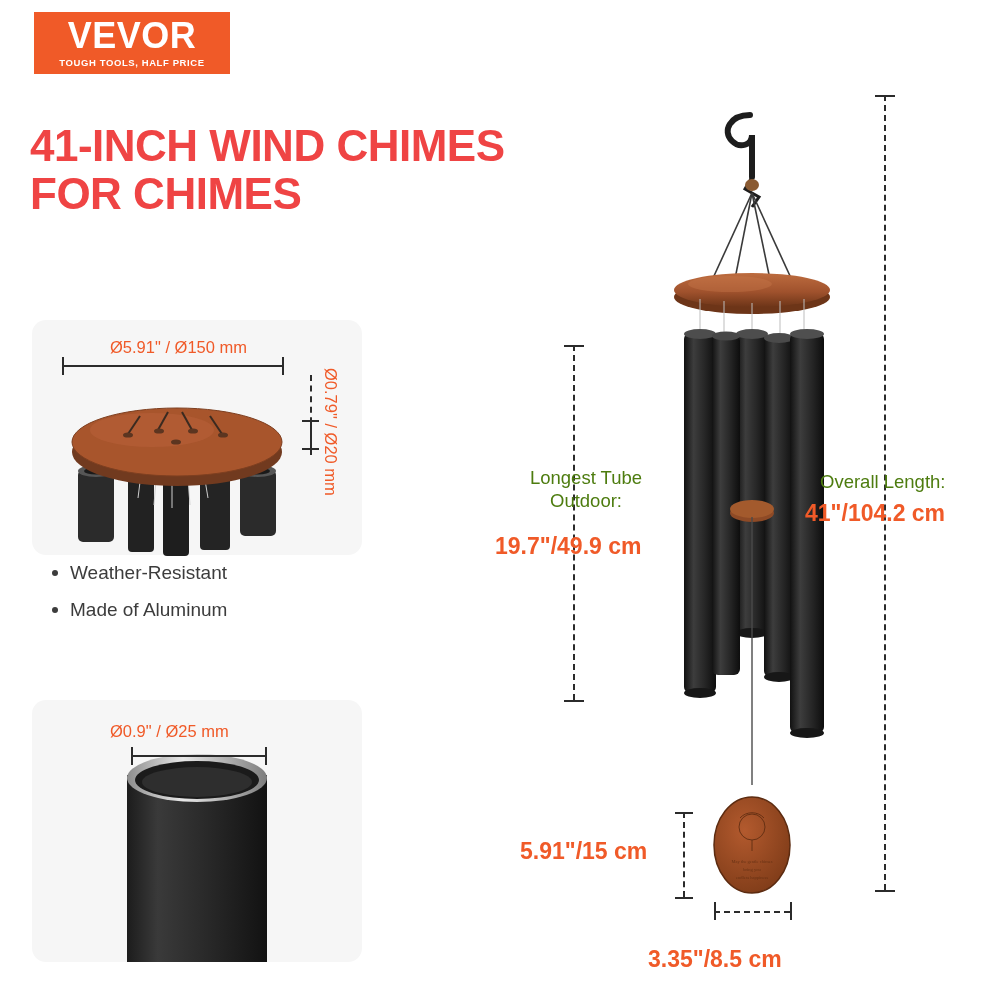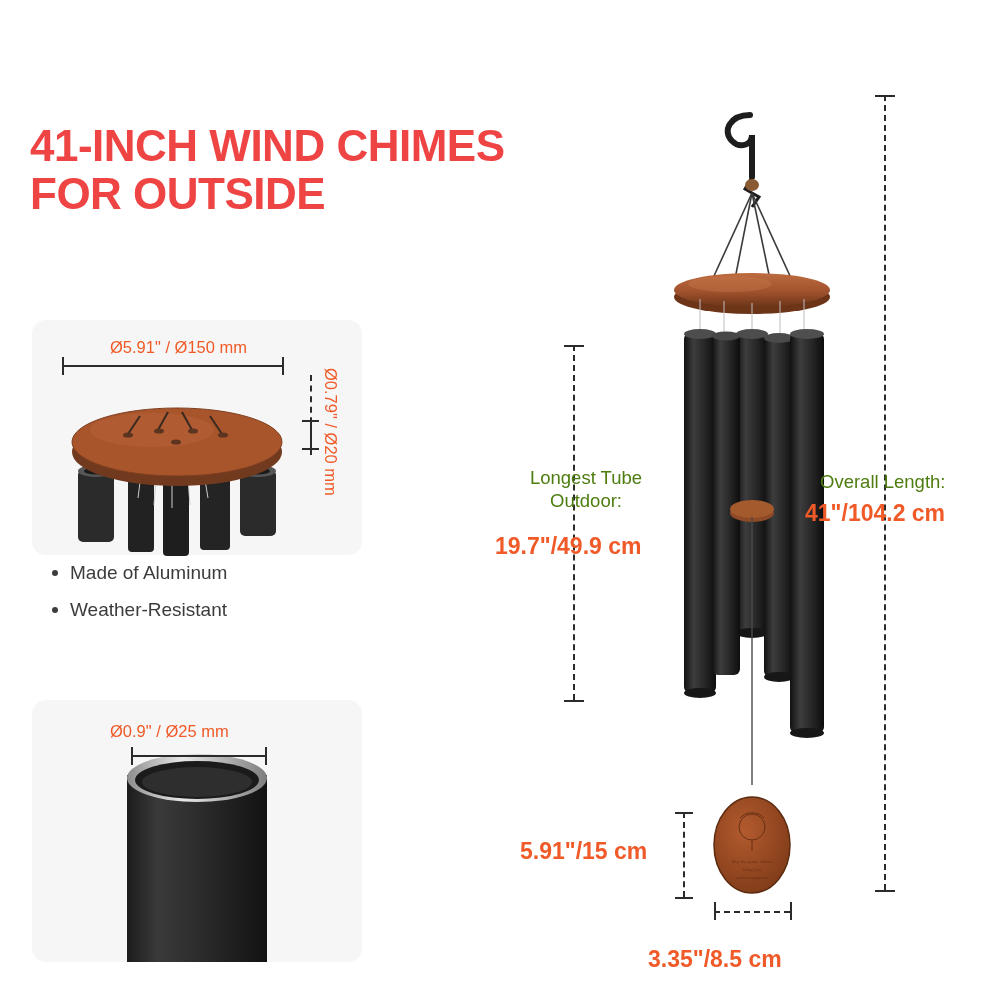--- a/index.html
+++ b/index.html
@@ -80,24 +80,28 @@
   .dash-h{position:absolute;border-top:2px dashed #2b2b2b;}
   .solid-h{position:absolute;border-top:2px solid #2b2b2b;}
   .solid-v{position:absolute;border-left:2px solid #2b2b2b;}
   svg{display:block;}
 </style>
 </head>
 <body>
 
 <div class="page">
 
+  <div class="logo">
+    <div class="logo-word">VEVOR</div>
+    <div class="logo-tag">TOUGH TOOLS, HALF PRICE</div>
+  </div>
 
   <div class="headline">
     <div>41-INCH WIND CHIMES</div>
-    <div>FOR OUTSIDE</div>
+    <div>FOR CHIMES</div>
   </div>
 
   <div class="card" id="card-top"></div>
 
   <svg width="330" height="240" style="position:absolute;left:32px;top:330px;">
 
     <g>
       <rect x="46" y="140" width="36" height="72" rx="5" fill="#2b2b2b"></rect>
       <ellipse cx="64" cy="141" rx="18" ry="6" fill="#565656"></ellipse>
       <ellipse cx="64" cy="141" rx="12" ry="3.6" fill="#1a1a1a"></ellipse>
@@ -149,22 +153,22 @@
   <div class="solid-v" style="left:282px;top:357px;height:18px;"></div>
   <div class="dim-label" style="left:110px;top:338px;">Ø5.91" / Ø150 mm</div>
 
   <div class="dash-v" style="left:310px;top:375px;height:80px;"></div>
   <div class="solid-v" style="left:310px;top:420px;height:28px;"></div>
   <div class="solid-h" style="left:302px;top:420px;width:17px;"></div>
   <div class="solid-h" style="left:302px;top:448px;width:17px;"></div>
   <div class="dim-label vert" style="left:340px;top:368px;">Ø0.79" / Ø20 mm</div>
 
   <div class="bullets">
+    <div class="bullet">Weather-Resistant</div>
     <div class="bullet">Made of Aluminum</div>
-    <div class="bullet">Weather-Resistant</div>
   </div>
 
   <div class="card" id="card-bottom"></div>
 
   <svg width="330" height="262" style="position:absolute;left:32px;top:700px;">
     <defs>
       <linearGradient id="tubeg" x1="0" y1="0" x2="1" y2="0">
         <stop offset="0%" stop-color="#1c1c1c"></stop>
         <stop offset="22%" stop-color="#3a3a3a"></stop>
         <stop offset="55%" stop-color="#2a2a2a"></stop>

